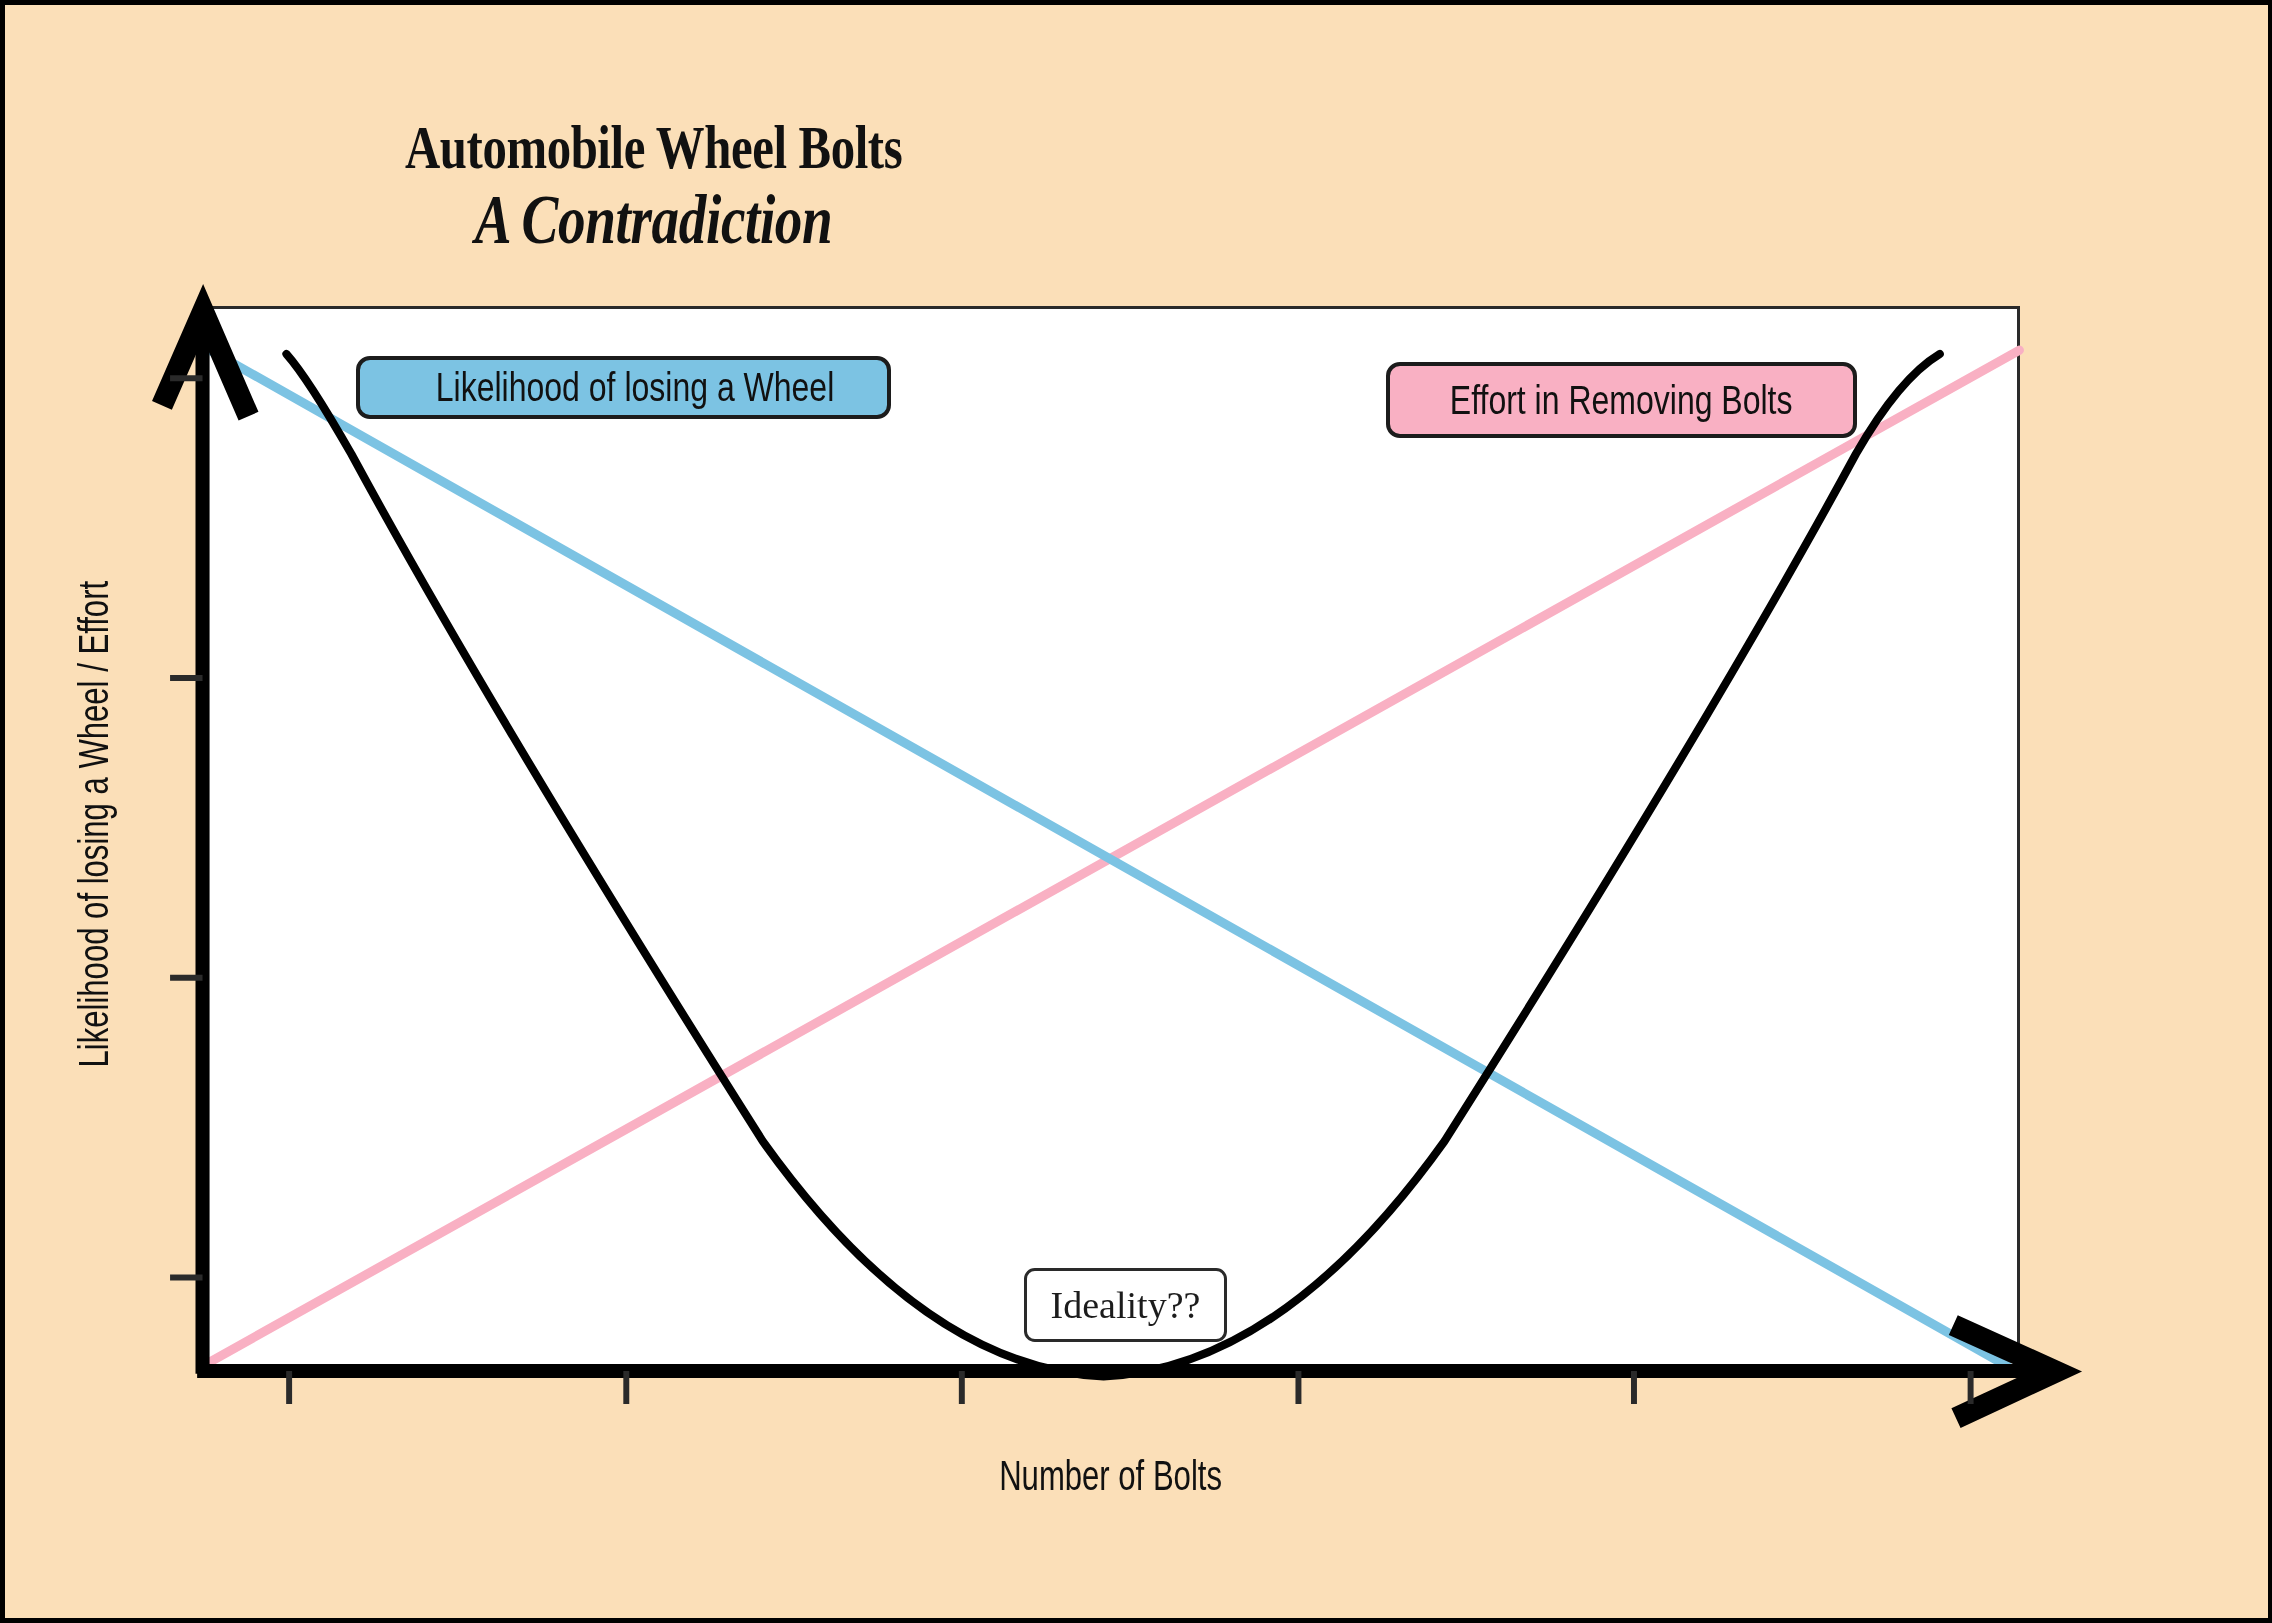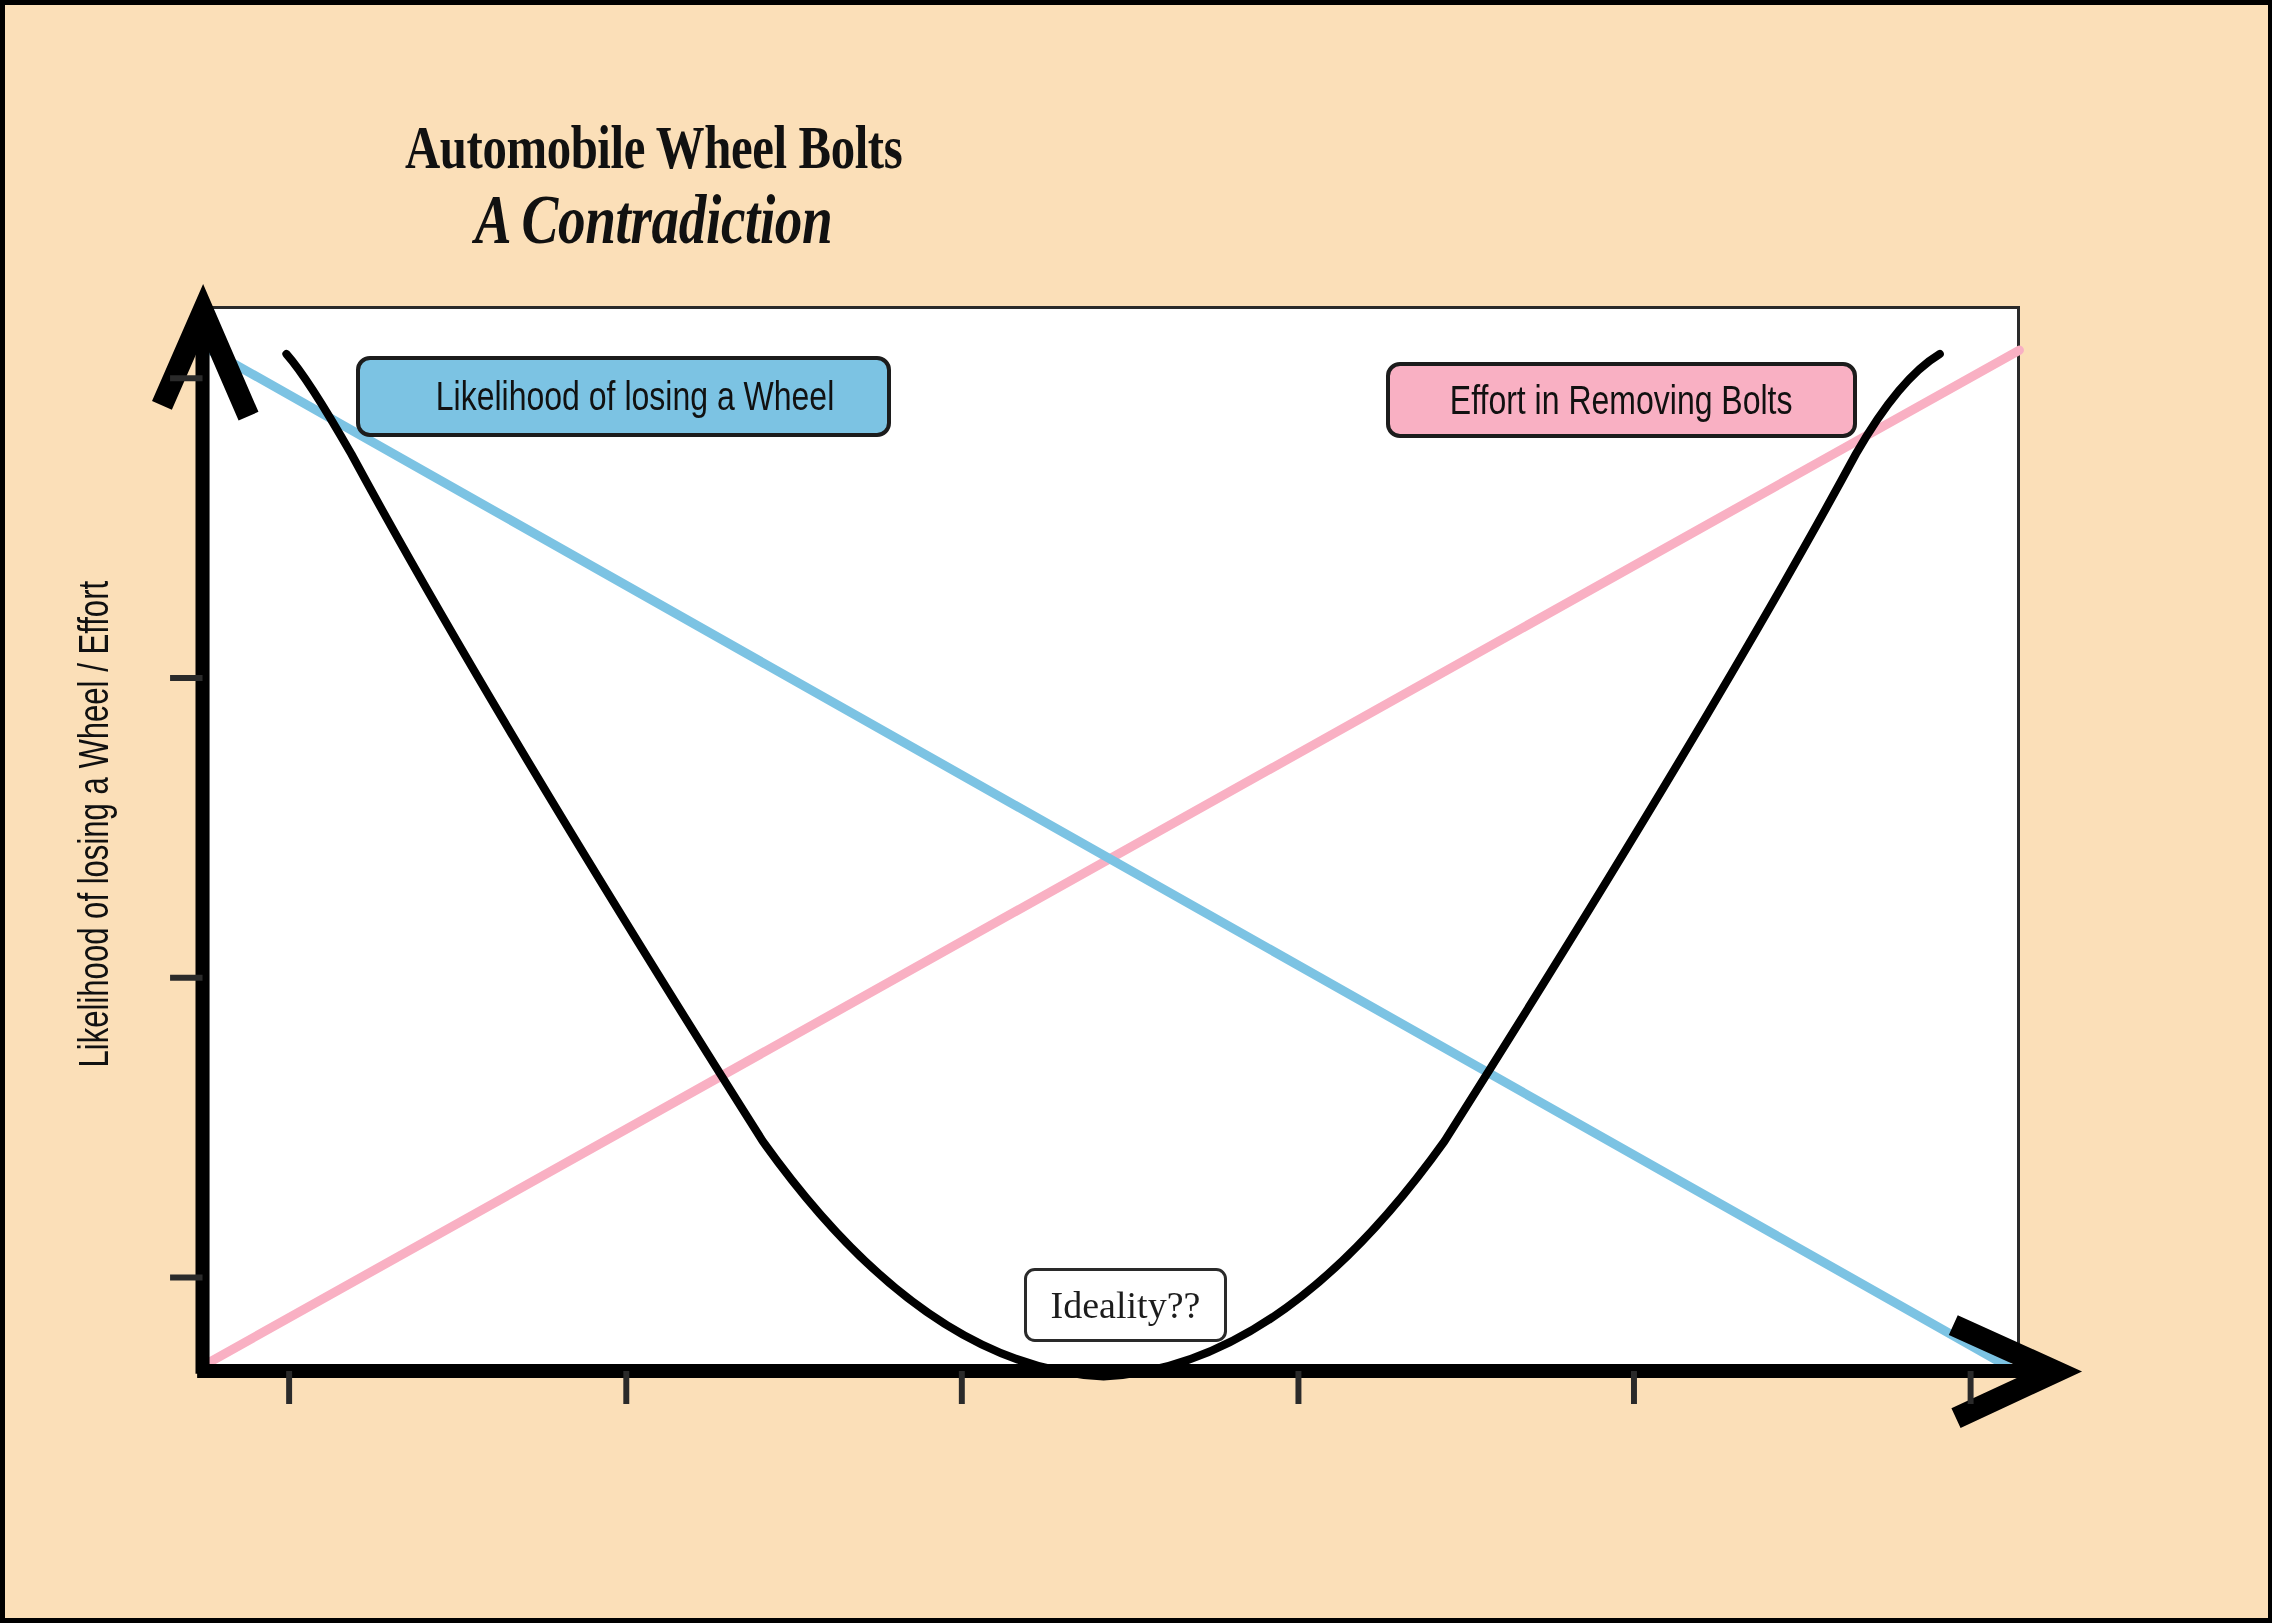--- a/index.html
+++ b/index.html
@@ -115,21 +115,21 @@
     white-space: nowrap;
     padding: 0 13px;
     font-family: "Liberation Sans", sans-serif;
   }
   .legend-chip span { display: inline-block; transform: scaleX(0.80); }
 
   .legend-blue {
     left: 351px;
     top: 351px;
     width: 535px;
-    height: 81px;
+    height: 63px;
     background: #7cc3e3;
     padding-left: 36px;
   }
   .legend-pink {
     left: 1381px;
     top: 357px;
     width: 471px;
     height: 76px;
     background: #f9b0c3;
   }
@@ -205,15 +205,18 @@
   </div>
   <div class="legend-chip legend-pink">
     <span>Effort in Removing Bolts</span>
   </div>
 
   <div class="ideality-box">Ideality??</div>
 
   <div class="ylabel">
     <span>Likelihood of losing a Wheel / Effort</span>
   </div>
+  <div class="xlabel">
+    <span>Number of Bolts</span>
+  </div>
 
 </div>
 
 
 </body></html>

